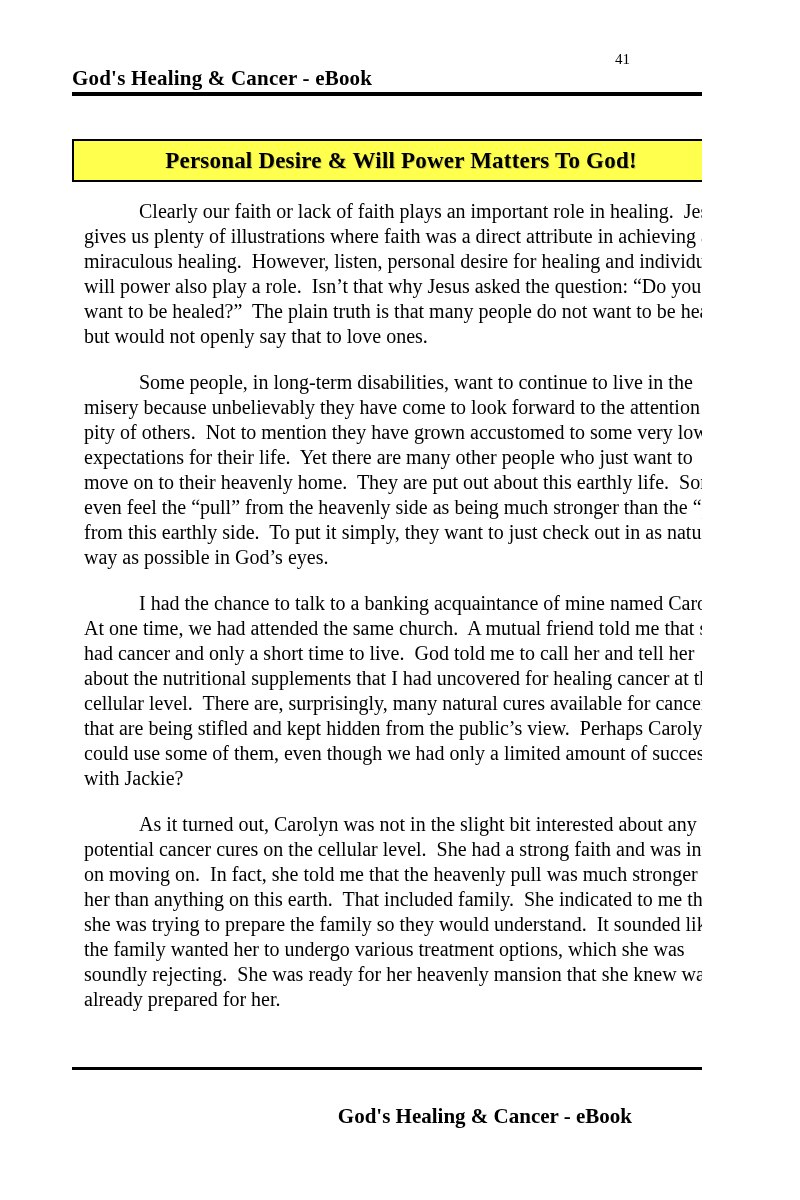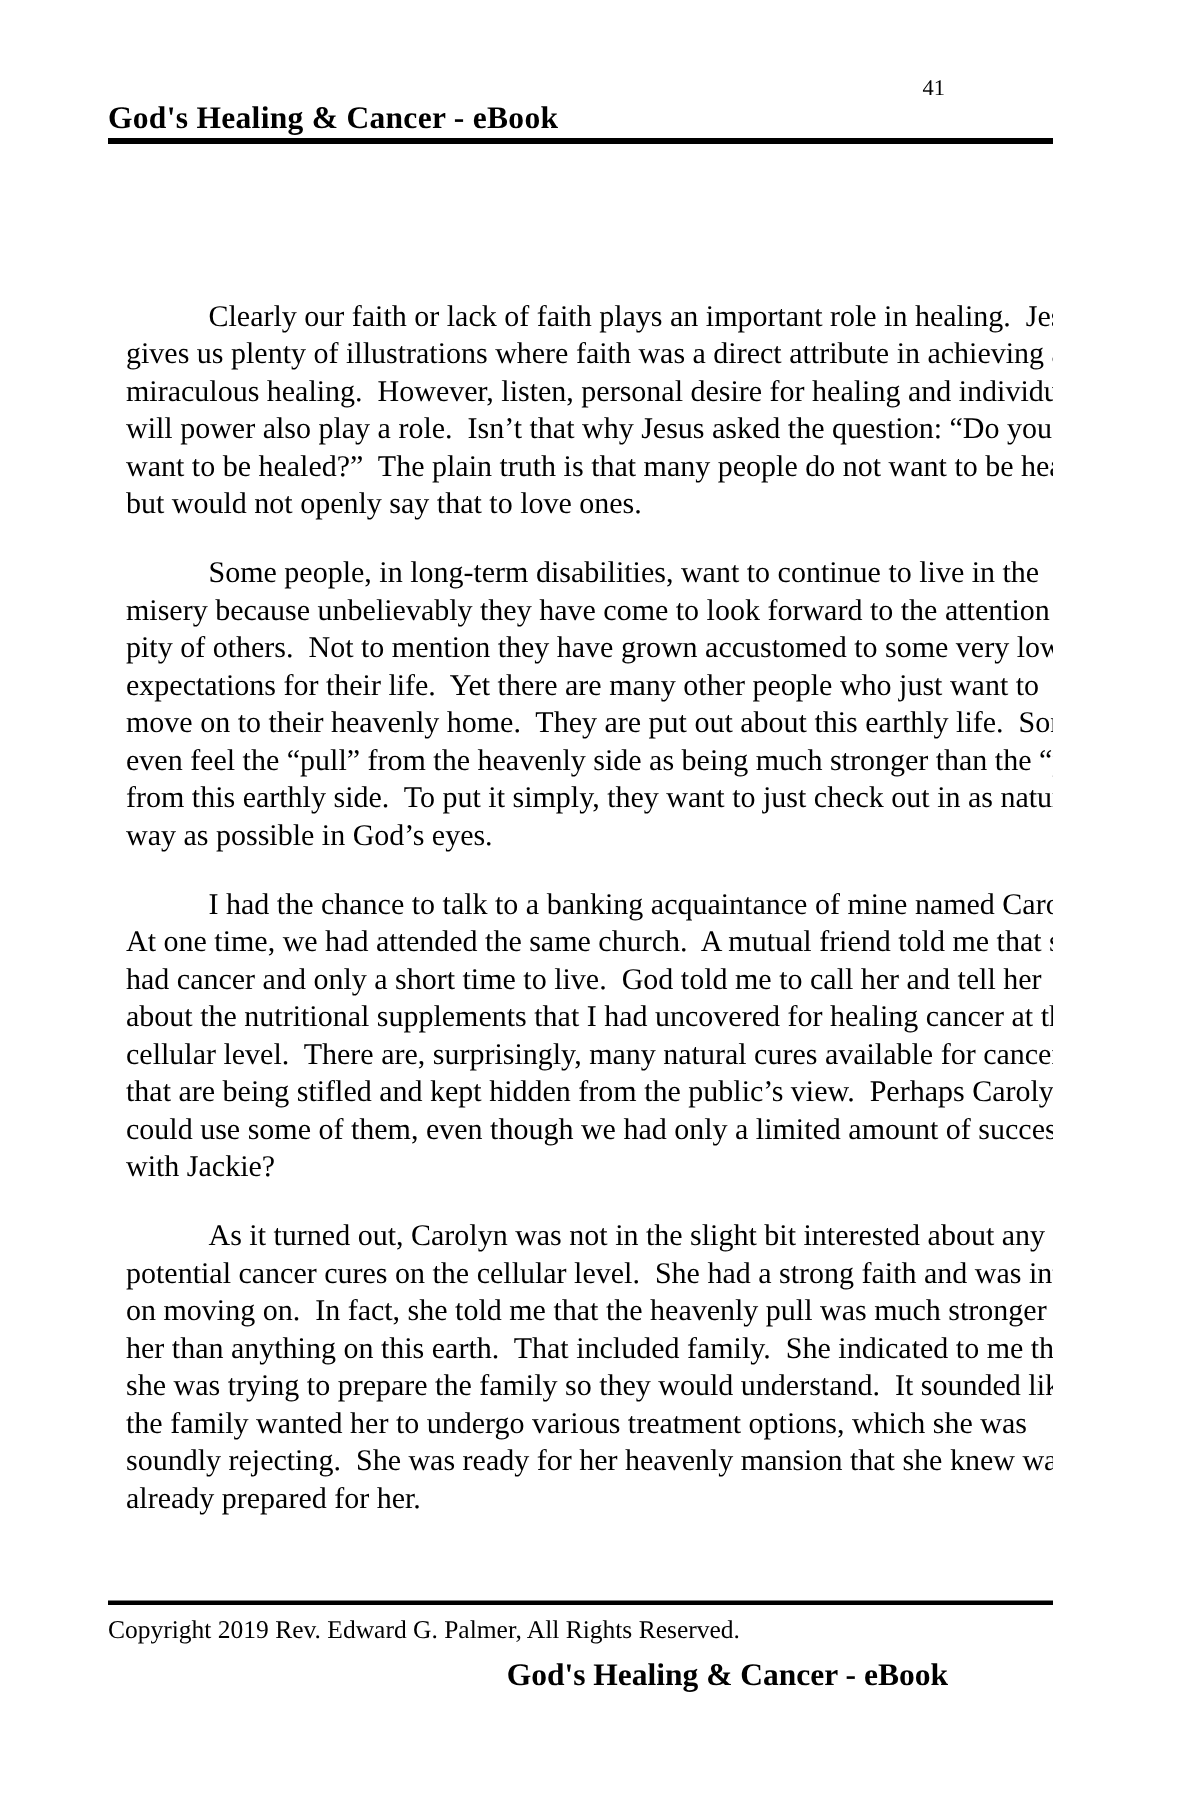--- a/index.html
+++ b/index.html
@@ -102,27 +102,29 @@
 <body>
 
 <div class="page">
 
   <div class="page-number">41</div>
 
   <div class="header-title">God's Healing &amp; Cancer - eBook</div>
 
   <div class="header-rule"></div>
 
+  <div class="banner" style="background: rgb(255, 255, 77); border-color: rgb(0, 0, 0);">
+    <span class="banner-text">Personal Desire &amp; Will Power Matters To God!</span>
+  </div>
 
   <div class="body-text">
     <p class="para">Clearly our faith or lack of faith plays an important role in healing.  Jesus gives us plenty of illustrations where faith was a direct attribute in achieving a miraculous healing.  However, listen, personal desire for healing and individual will power also play a role.  Isn’t that why Jesus asked the question: “Do you want to be healed?”  The plain truth is that many people do not want to be healed, but would not openly say that to love ones.</p>
     <p class="para">Some people, in long-term disabilities, want to continue to live in the misery because unbelievably they have come to look forward to the attention and pity of others.  Not to mention they have grown accustomed to some very low expectations for their life.  Yet there are many other people who just want to move on to their heavenly home.  They are put out about this earthly life.  Some even feel the “pull” from the heavenly side as being much stronger than the “pull” from this earthly side.  To put it simply, they want to just check out in as natural way as possible in God’s eyes.</p>
     <p class="para">I had the chance to talk to a banking acquaintance of mine named Carolyn.  At one time, we had attended the same church.  A mutual friend told me that she had cancer and only a short time to live.  God told me to call her and tell her about the nutritional supplements that I had uncovered for healing cancer at the cellular level.  There are, surprisingly, many natural cures available for cancer that are being stifled and kept hidden from the public’s view.  Perhaps Carolyn could use some of them, even though we had only a limited amount of success with Jackie?</p>
     <p class="para">As it turned out, Carolyn was not in the slight bit interested about any potential cancer cures on the cellular level.  She had a strong faith and was intent on moving on.  In fact, she told me that the heavenly pull was much stronger for her than anything on this earth.  That included family.  She indicated to me that she was trying to prepare the family so they would understand.  It sounded like the family wanted her to undergo various treatment options, which she was soundly rejecting.  She was ready for her heavenly mansion that she knew was already prepared for her.</p>
   </div>
 
   <div class="footer-rule"></div>
 
-  <div class="copyright">Copyright 2019 Rev. Edward G. Palmer, All Rights Reserved.</div>
 
   <div class="footer-title">God's Healing &amp; Cancer - eBook</div>
 
 </div>
 
 </body></html>

